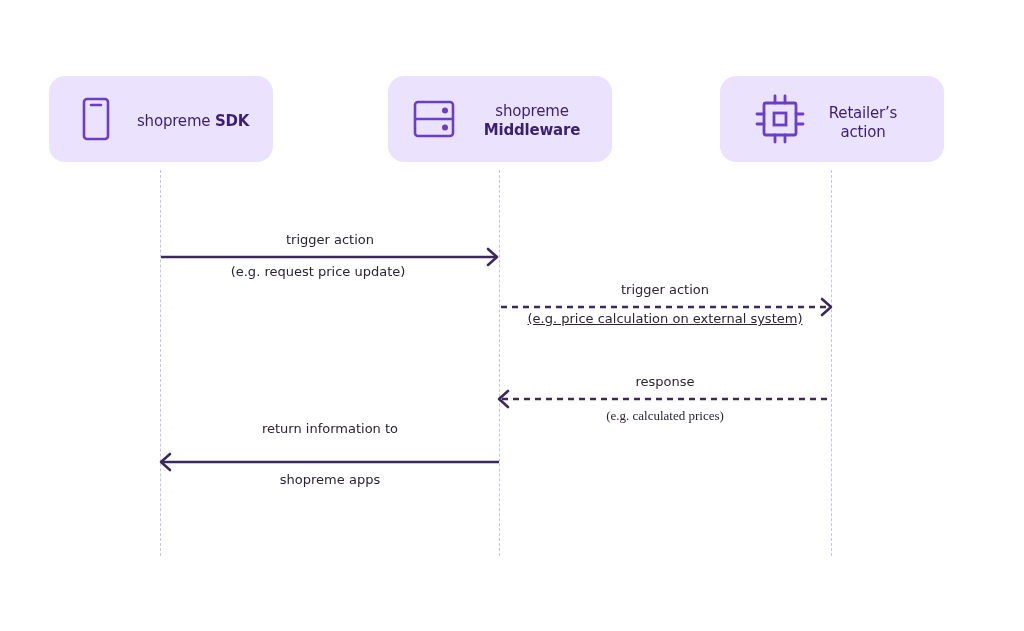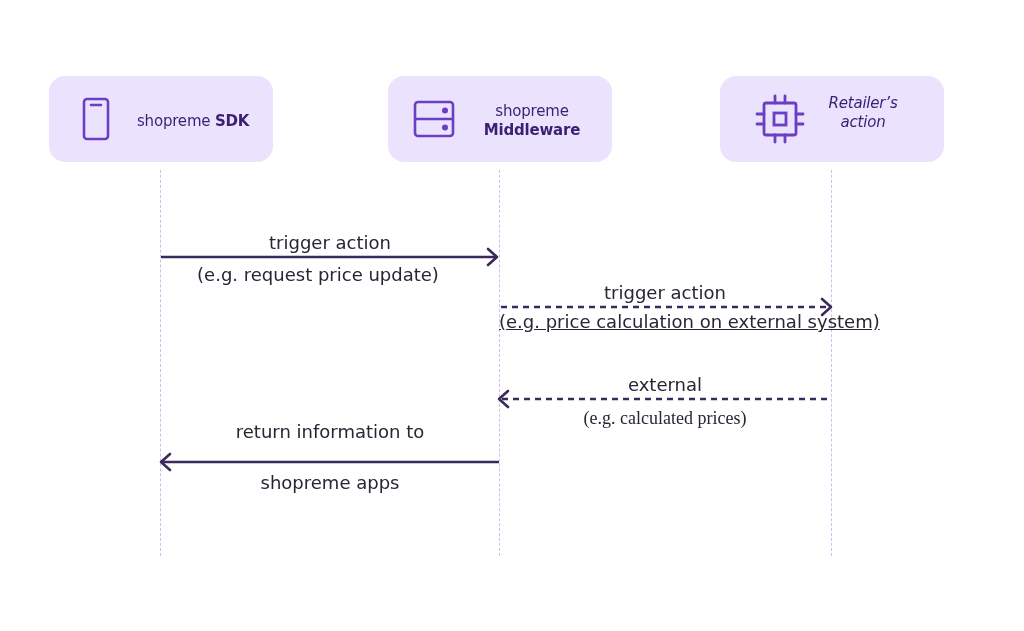--- a/index.html
+++ b/index.html
@@ -12,21 +12,21 @@
     .box .icon { position: absolute; top: 0; bottom: 0; display: flex; align-items: center; }
     .box .label {
       position: absolute; color: #3b1f73; font-size: 15px; line-height: 19px;
       text-align: center; letter-spacing: -0.2px;
     }
     .box .label b { font-weight: bold; text-align: center; }
     #box-sdk { left: 49px; width: 224px; }
     #box-mw { left: 388px; width: 224px; }
     #box-ret { left: 720px; width: 224px; }
     .lifeline { position: absolute; width: 0; border-left: 1.5px dashed #c9c1ec; top: 170px; height: 386px; }
-    .msg-label { position: absolute; font-size: 18px; color: #2a2433; text-align: center; white-space: nowrap; }
+    .msg-label { position: absolute; font-size: 13px; color: #2a2433; text-align: center; white-space: nowrap; }
     svg.arrows { position: absolute; left: 0; top: 0; }
   </style>
 </head>
 <body>
 
 <div class="box" id="box-sdk">
   <span class="icon" style="left:32px;">
     <svg width="30" height="48" viewBox="0 0 30 48">
       <rect x="3" y="4" width="24" height="40" rx="3" fill="none" stroke="#6a3fc4" stroke-width="2.6"></rect>
       <line x1="10" y1="10" x2="20" y2="10" stroke="#6a3fc4" stroke-width="2.6" stroke-linecap="round"></line>
@@ -62,21 +62,21 @@
           <line x1="31" y1="3" x2="31" y2="10"></line>
         <line x1="21" y1="42" x2="21" y2="49"></line>
           <line x1="31" y1="42" x2="31" y2="49"></line>
         <line x1="3" y1="21" x2="10" y2="21"></line>
           <line x1="3" y1="31" x2="10" y2="31"></line>
         <line x1="42" y1="21" x2="49" y2="21"></line>
           <line x1="42" y1="31" x2="49" y2="31"></line>
       </g>
     </svg>
   </span>
-  <div class="label" style="left:92px; width:102px; top:18px;font-style:italic;">
+  <div class="label" style="left:92px; width:102px; top:28px;">
     <div>Retailer’s</div>
     <div>action</div>
   </div>
 </div>
 
 <div class="lifeline" style="left:160px;"></div>
 <div class="lifeline" style="left:499px;"></div>
 <div class="lifeline" style="left:831px;"></div>
 
 <svg class="arrows" width="1024" height="631">
@@ -97,17 +97,17 @@
     <polyline points="170,454 161,462 170,470" fill="none" stroke="#3a2a5c" stroke-width="2.6" stroke-linecap="round" stroke-linejoin="round"></polyline>
   </g>
 </svg>
 
 <div class="msg-label" style="left:160px; width:340px; top:232px;">trigger action</div>
 <div class="msg-label" style="left:160px; width:316px; top:264px;">(e.g. request price update)</div>
 
 <div class="msg-label" style="left:499px; width:332px; top:282px;">trigger action</div>
 <div class="msg-label" style="left:499px; width:332px; top:311px;text-decoration:underline;">(e.g. price calculation on external system)</div>
 
-<div class="msg-label" style="left:499px; width:332px; top:374px;">external</div>
+<div class="msg-label" style="left:499px; width:332px; top:374px;">response</div>
 <div class="msg-label" style="left:499px; width:332px; top:408px;font-family:Liberation Serif, serif;">(e.g. calculated prices)</div>
 
 <div class="msg-label" style="left:160px; width:340px; top:421px;">return information to</div>
 <div class="msg-label" style="left:160px; width:340px; top:472px;">shopreme apps</div>
 
 </body></html>

